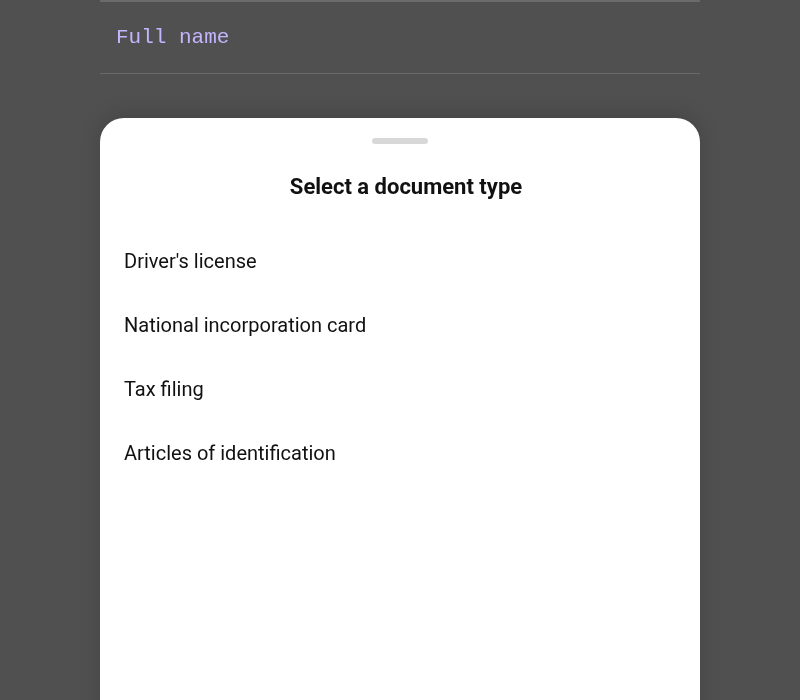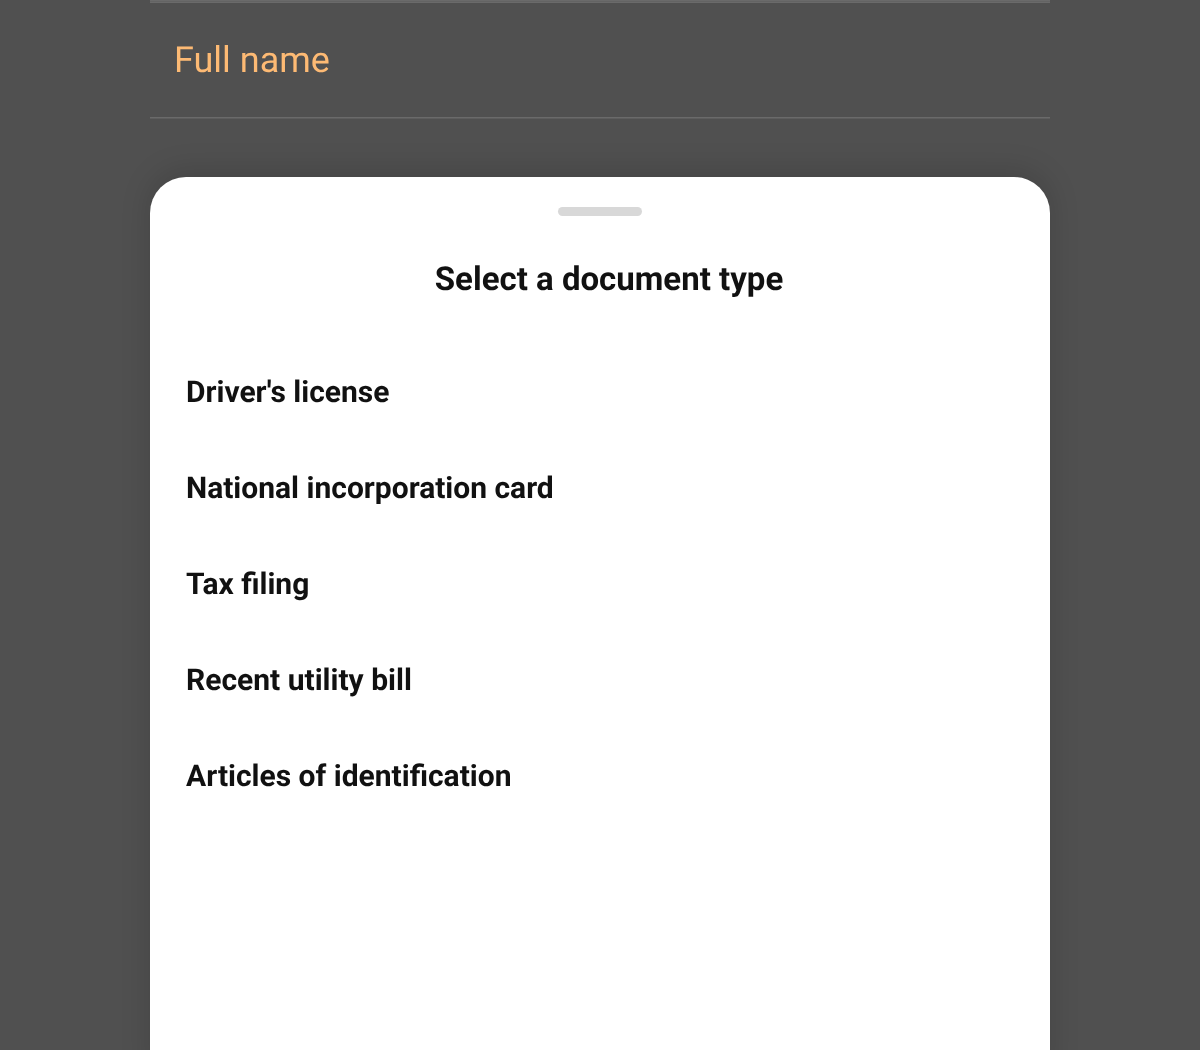--- a/index.html
+++ b/index.html
@@ -27,23 +27,24 @@
     .form-behind {
       width: 600px;
       margin-top: 0;
     }
     .form-field {
       border-top: 1px solid #6a6a6a;
       border-bottom: 1px solid #6a6a6a;
       padding: 24px 16px;
     }
     .form-field-label {
-      color: #fdba74;
-      font-size: 24px;
+      color: #c4b5fd;
+      font-size: 21px;
       font-weight: 400;
+      font-family: Liberation Mono, monospace;
     }
     .form-divider-top {
       height: 1px;
       background: #6a6a6a;
     }
     .bottom-sheet {
       position: absolute;
       top: 118px;
       left: 100px;
       width: 600px;
@@ -68,21 +69,21 @@
       margin-bottom: 30px;
       padding-left: 12px;
     }
     .options {
       padding: 0 24px;
     }
     .option {
       padding: 20px 0;
       font-size: 20px;
       color: #111;
-      font-weight: 700;
+      font-weight: 400;
       cursor: pointer;
     }
   </style>
 </head>
 <body>
 
 <div class="backdrop">
   <div class="form-behind">
     <div class="form-divider-top"></div>
     <div class="form-field">
@@ -91,16 +92,15 @@
   </div>
 </div>
 
 <div class="bottom-sheet">
   <div class="drag-handle"></div>
   <div class="sheet-title">Select a document type</div>
   <div class="options">
     <div class="option">Driver's license</div>
     <div class="option">National incorporation card</div>
     <div class="option">Tax filing</div>
-    <div class="option">Recent utility bill</div>
     <div class="option">Articles of identification</div>
   </div>
 </div>
 
 </body></html>

